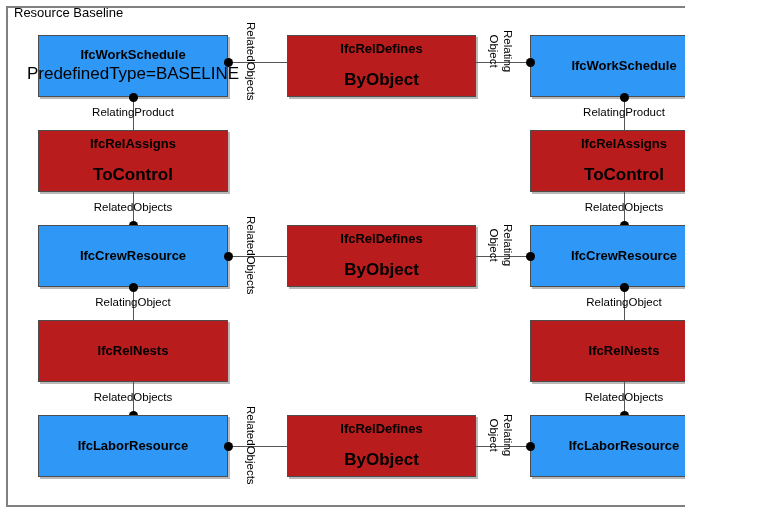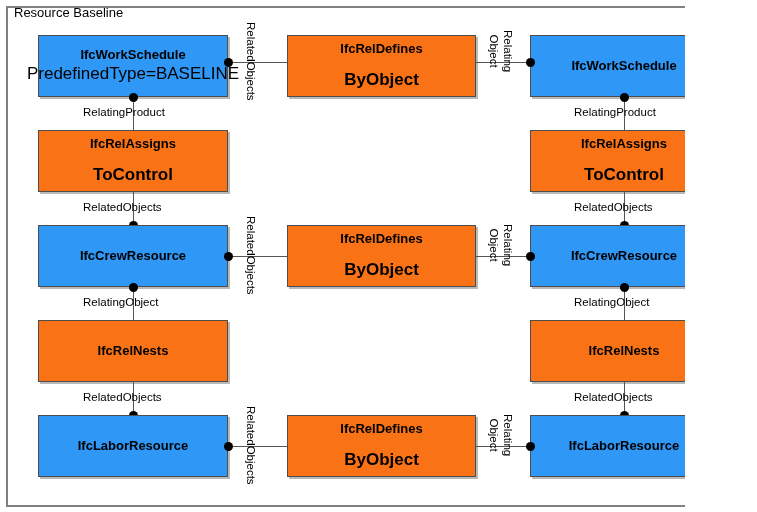--- a/index.html
+++ b/index.html
@@ -43,21 +43,21 @@
     border: 1px solid #4d4d4d;
     box-shadow: 2px 2px 0 rgba(100,100,100,0.45);
     display: flex;
     flex-direction: column;
     align-items: center;
     justify-content: center;
     text-align: center;
     line-height: 1.28;
   }
   .node.blue { background: #2f97f5; }
-  .node.yellow { background: #f97316; gap: 12px; }
+  .node.yellow { background: #b91c1c; gap: 12px; }
   .node .n-title {
     font-size: 13px;
     font-weight: bold;
     color: #000000;
     white-space: nowrap;
   }
   .node .n-sub {
     font-size: 17px;
     font-weight: normal;
     color: #000000;
@@ -80,20 +80,21 @@
     height: 9px;
     border-radius: 50%;
     background: #000000;
   }
   
   .lbl-h {
     position: absolute;
     font-size: 11.5px;
     color: #000000;
     white-space: nowrap;
+    text-align: center;
   }
   .lbl-v {
     position: absolute;
     font-size: 11.5px;
     color: #000000;
     white-space: nowrap;
     transform-origin: left top;
     transform: rotate(90deg);
   }
   .lbl-v.two-line {

